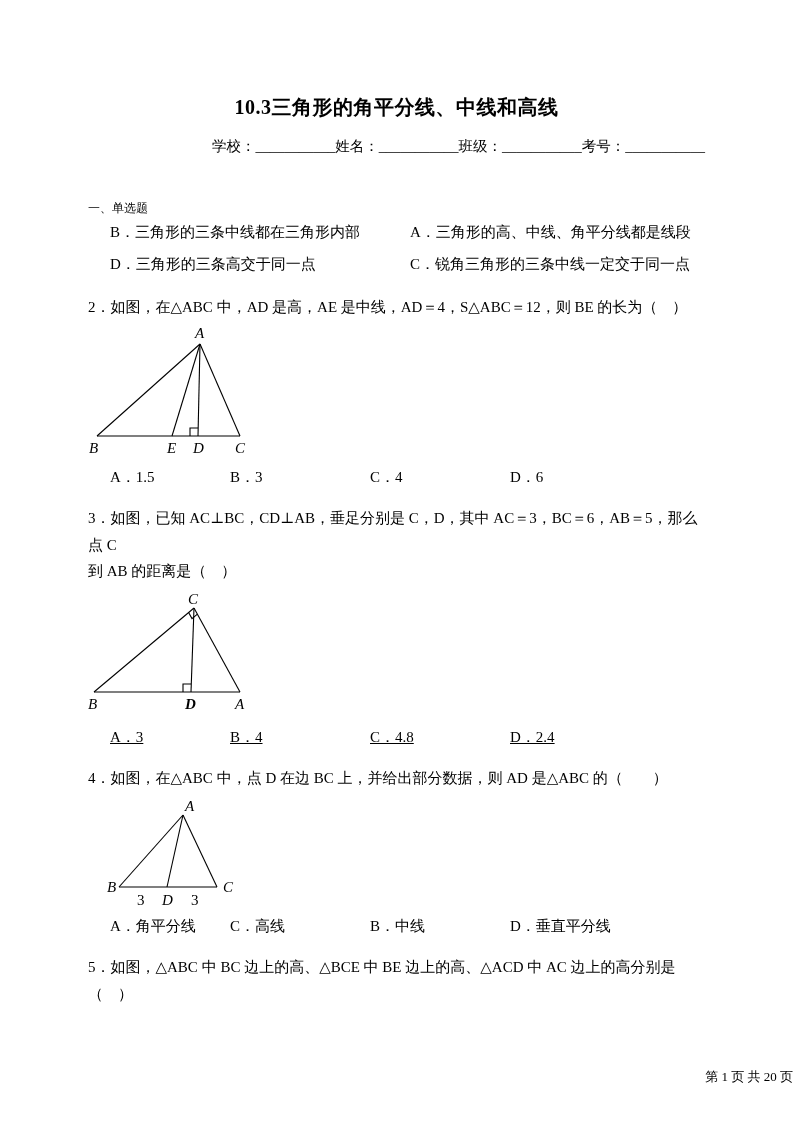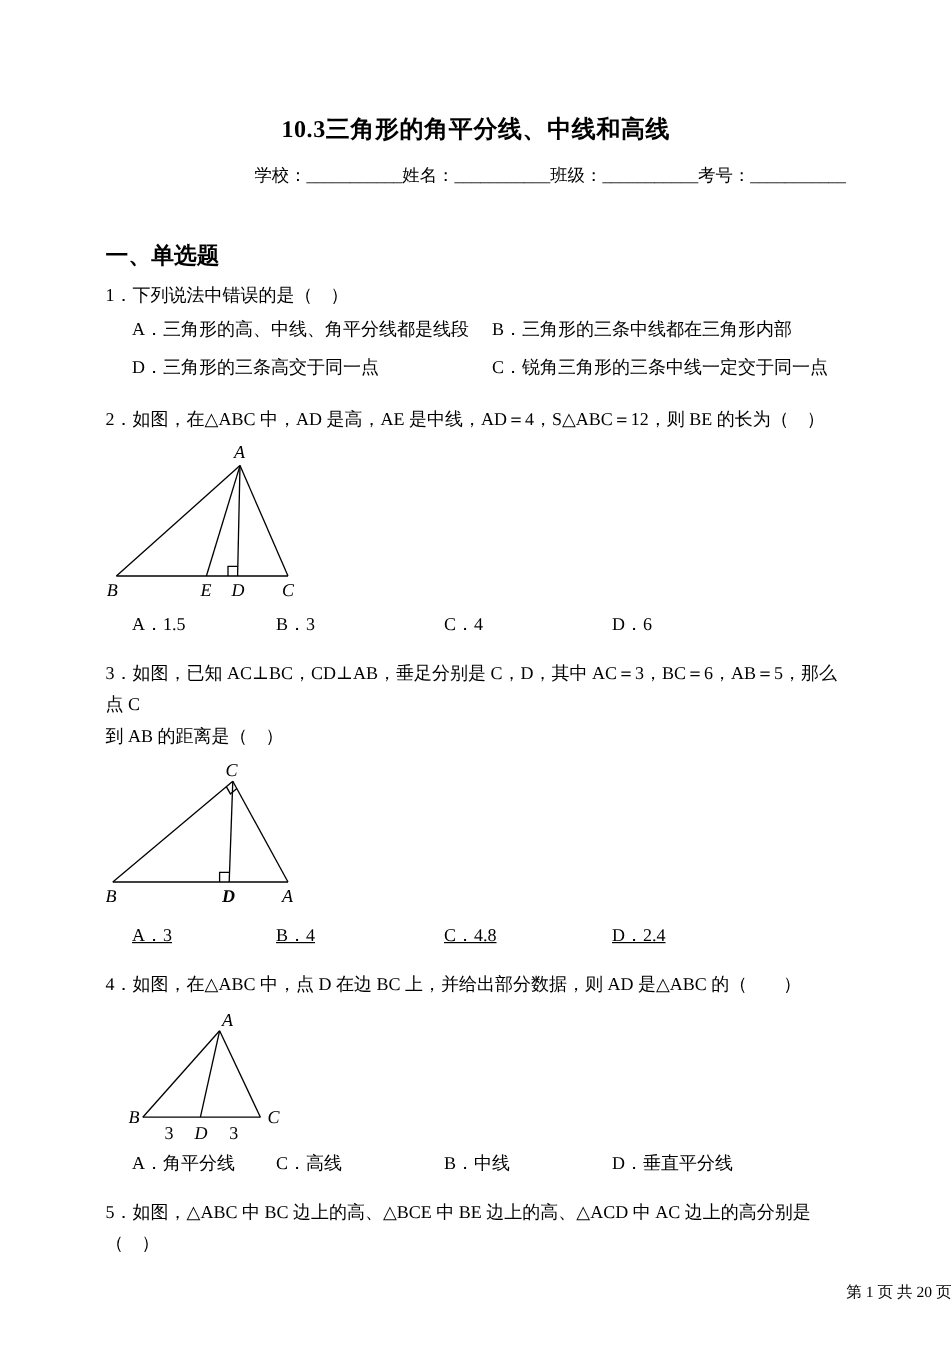--- a/index.html
+++ b/index.html
@@ -25,22 +25,22 @@
     letter-spacing: 0.5px;
   }
   .header-line {
     margin-top: 16px;
     text-align: right;
     font-size: 14.5px;
     white-space: nowrap;
   }
   .section-heading {
     margin-top: 44px;
-    font-size: 19px;
-    font-weight: bold;
+    font-size: 12px;
+    font-weight: normal;
   }
   .stem {
     margin-top: 8px;
     font-size: 15px;
     line-height: 1.75;
   }
   .stem.tight { margin-top: 14px; }
   .opt2col {
     display: grid;
     grid-template-columns: 300px auto;
@@ -86,24 +86,23 @@
 
 <div class="page">
 
   <h1 class="title">10.3三角形的角平分线、中线和高线</h1>
 
   <div class="header-line">学校：___________姓名：___________班级：___________考号：___________</div>
 
   <div class="section-heading">一、单选题</div>
 
   <div>
-    <div class="stem">1．下列说法中错误的是（　）</div>
     <div class="opt2col">
+      <span>B．三角形的三条中线都在三角形内部</span>
       <span>A．三角形的高、中线、角平分线都是线段</span>
-      <span>B．三角形的三条中线都在三角形内部</span>
       <span>D．三角形的三条高交于同一点</span>
       <span>C．锐角三角形的三条中线一定交于同一点</span>
     </div>
   </div>
 
   <div>
     <div class="stem tight">2．如图，在△ABC 中，AD 是高，AE 是中线，AD＝4，S△ABC＝12，则 BE 的长为（　）</div>
     <svg class="diagram q2" width="210" height="138" viewBox="0 0 210 138">
       <line x1="9" y1="112" x2="152" y2="112"></line>
       <line x1="9" y1="112" x2="112" y2="20"></line>

